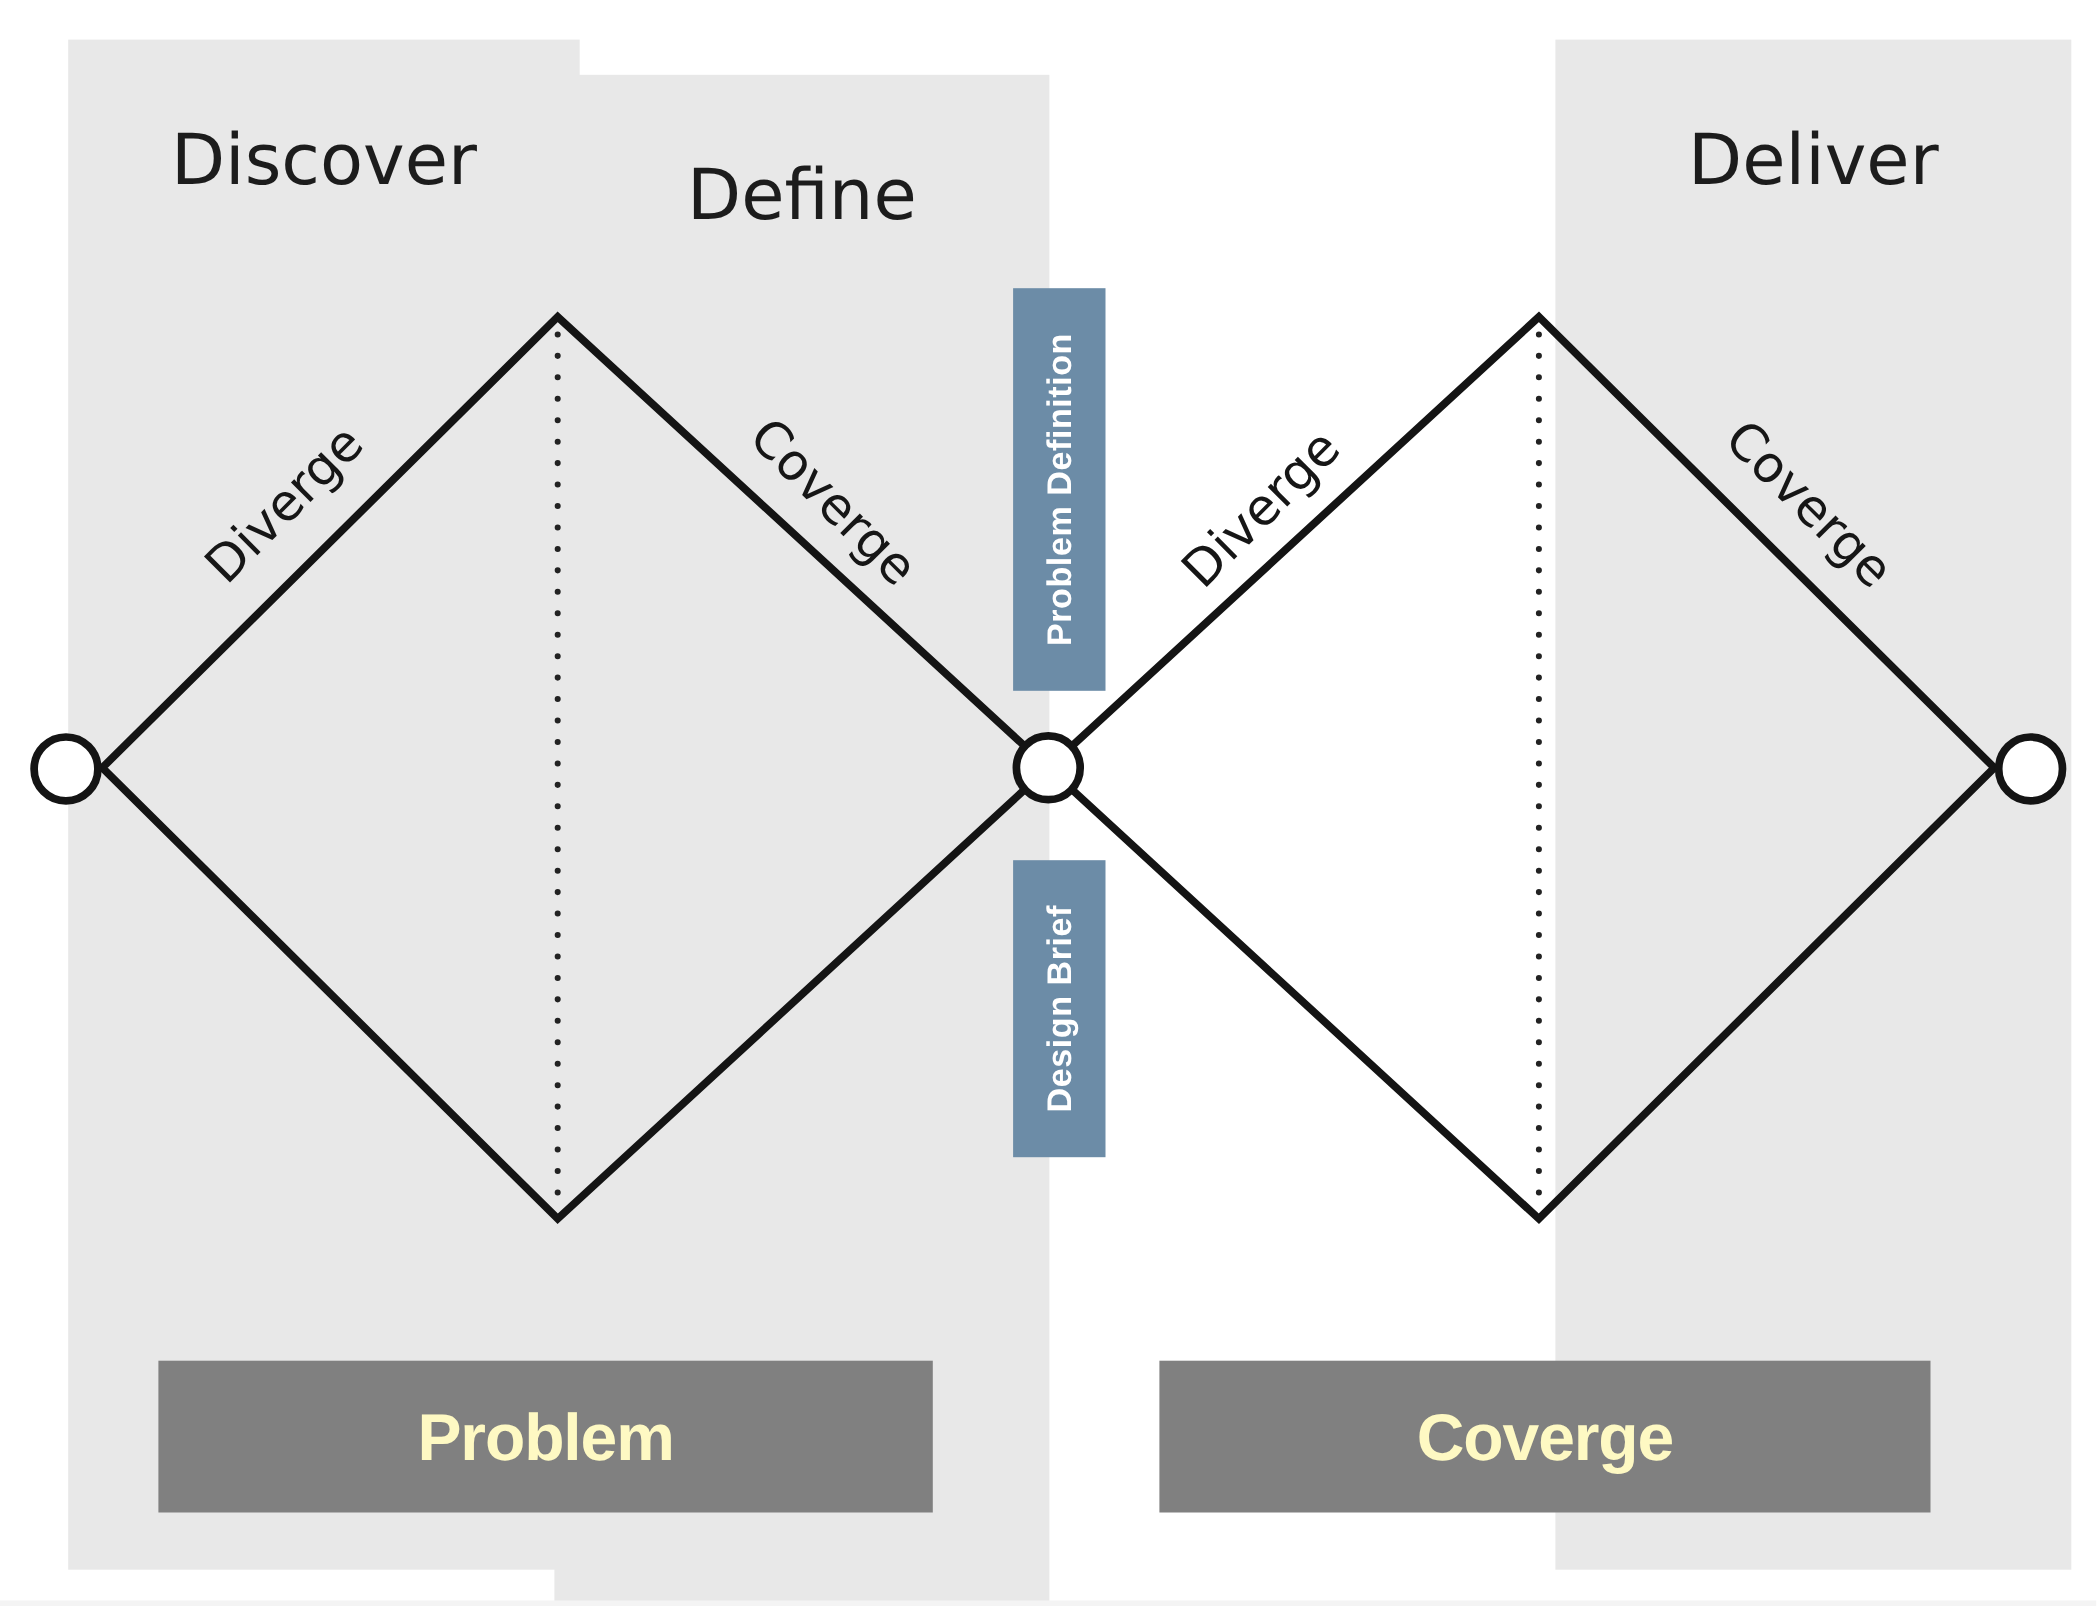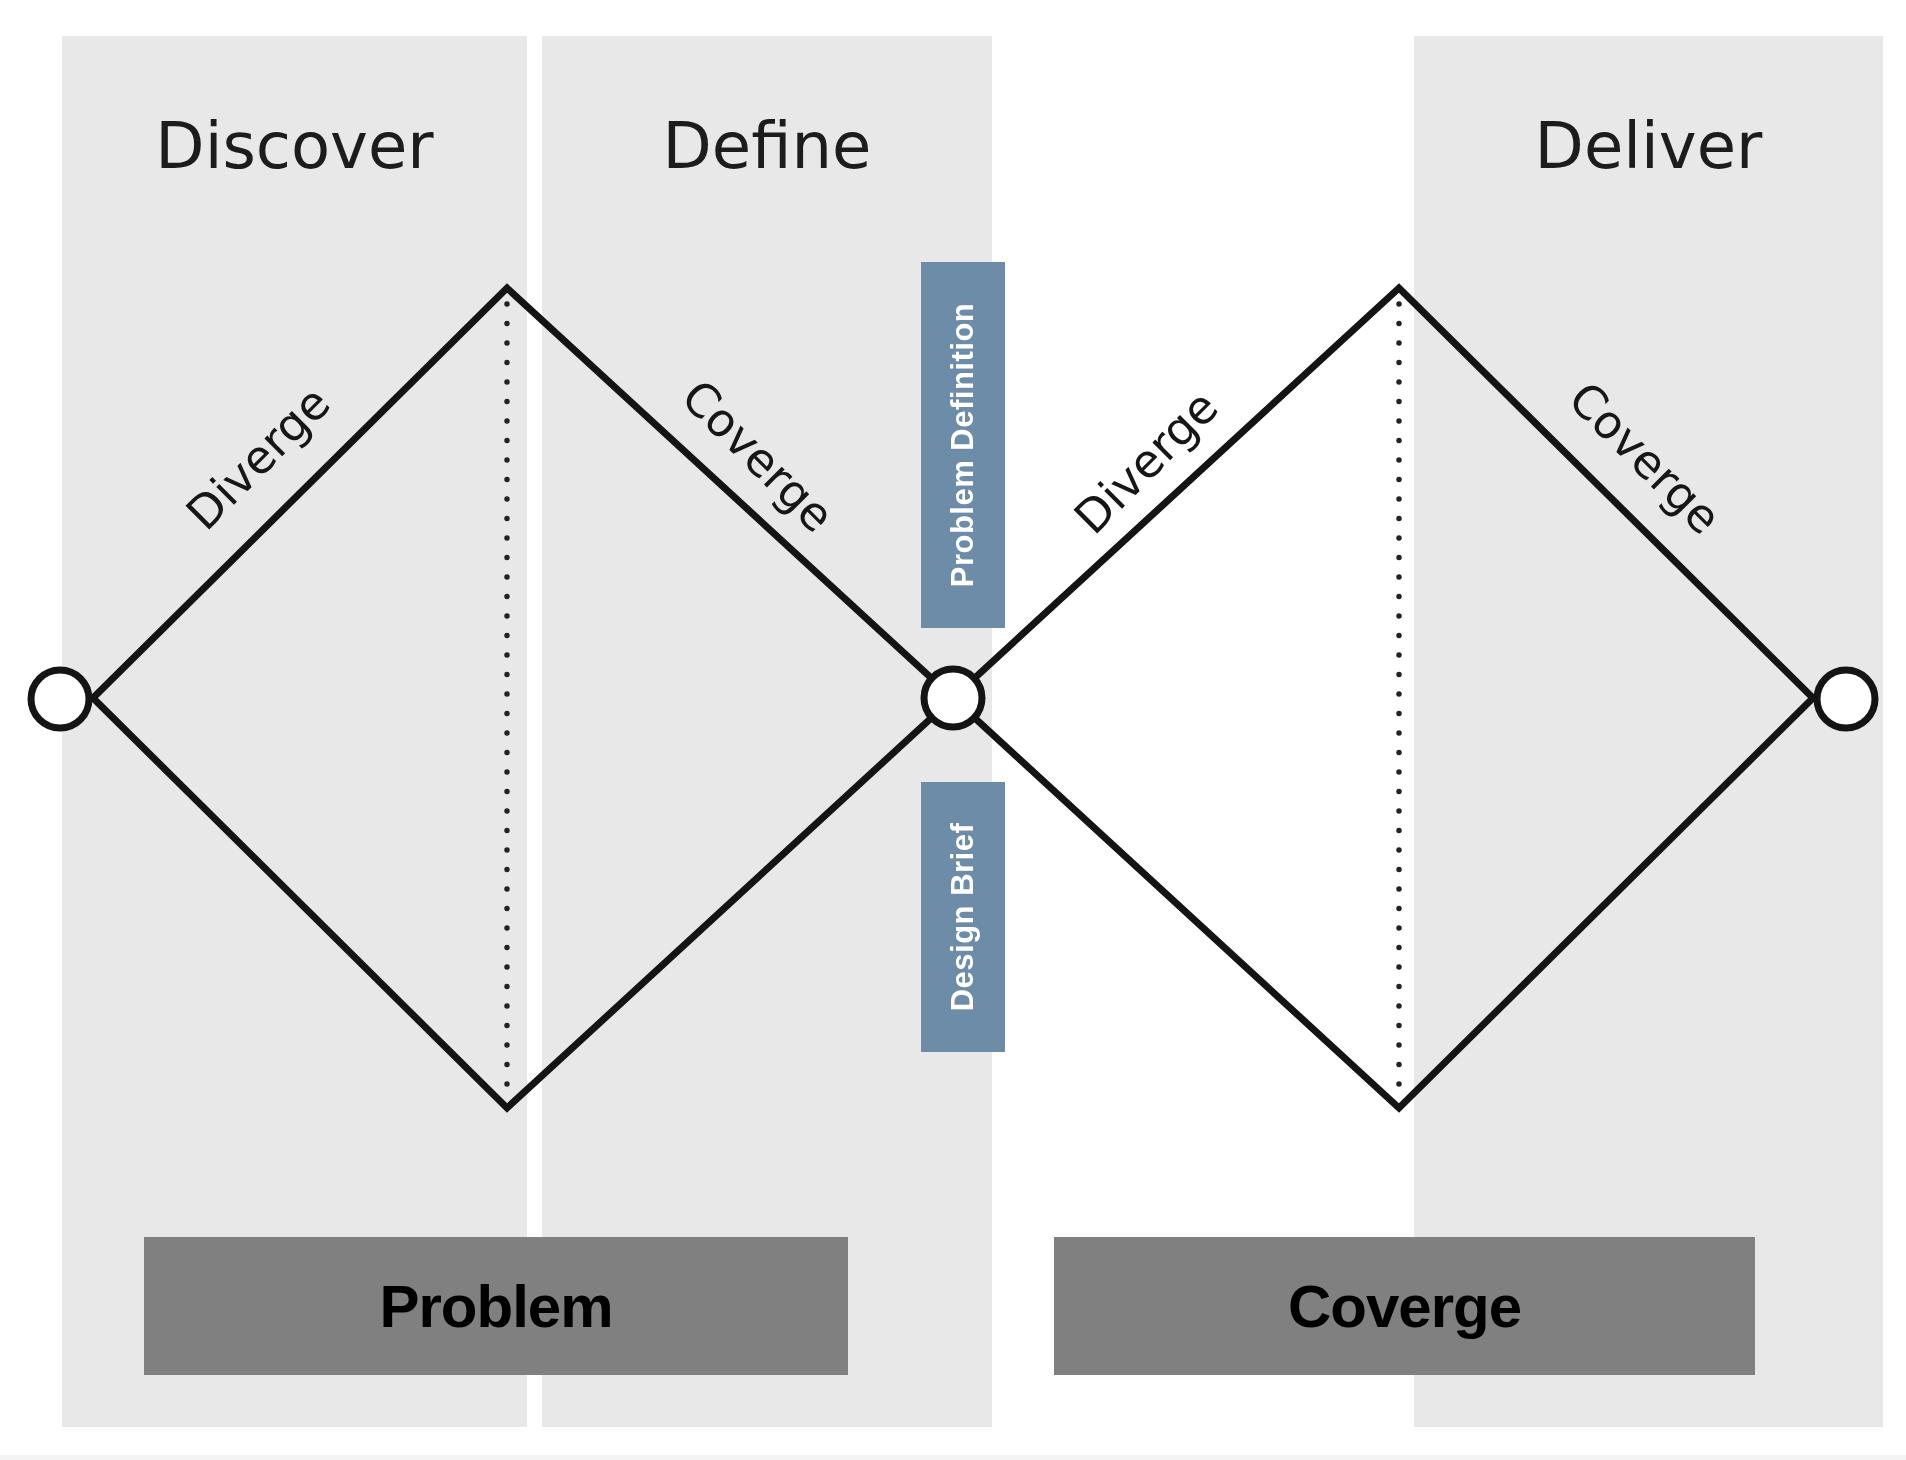--- a/index.html
+++ b/index.html
@@ -43,38 +43,38 @@
     font-size:31px;
     font-family:"Liberation Sans","DejaVu Sans",sans-serif;
     letter-spacing:0.5px;
   }
   .stage-bar{
     position:absolute;top:1237px;height:138px;
     background:#808080;
     display:flex;align-items:center;justify-content:center;
   }
   .stage-bar span{
-    color:#000000;font-weight:bold;
+    color:#fef9c3;font-weight:bold;
     font-size:60px;letter-spacing:-1px;
     font-family:"Liberation Sans","DejaVu Sans",sans-serif;
   }
   .bottom-edge{
     position:absolute;left:0;right:0;bottom:0;height:5px;
     background:#f4f4f4;
   }
 </style>
 </head>
 <body>
 
 <div class="canvas">
 
   <div class="col" style="left:62px;width:430px;">
     <div class="col-header">Discover</div>
   </div>
-  <div class="col" style="left:542px;width:415px;">
+  <div class="col" style="left:504px;width:415px;margin-top:32px;">
     <div class="col-header">Define</div>
   </div>
   <div class="col" style="left:1414px;width:434px;">
     <div class="col-header">Deliver</div>
   </div>
 
   <svg class="svg-layer" width="1906" height="1460" viewBox="0 0 1906 1460">
 
     <line x1="507" y1="304" x2="507" y2="1096" stroke="#222222" stroke-width="5.5" stroke-dasharray="0 19.5" stroke-linecap="round"></line>
     <line x1="1399" y1="304" x2="1399" y2="1096" stroke="#222222" stroke-width="5.5" stroke-dasharray="0 19.5" stroke-linecap="round"></line>

